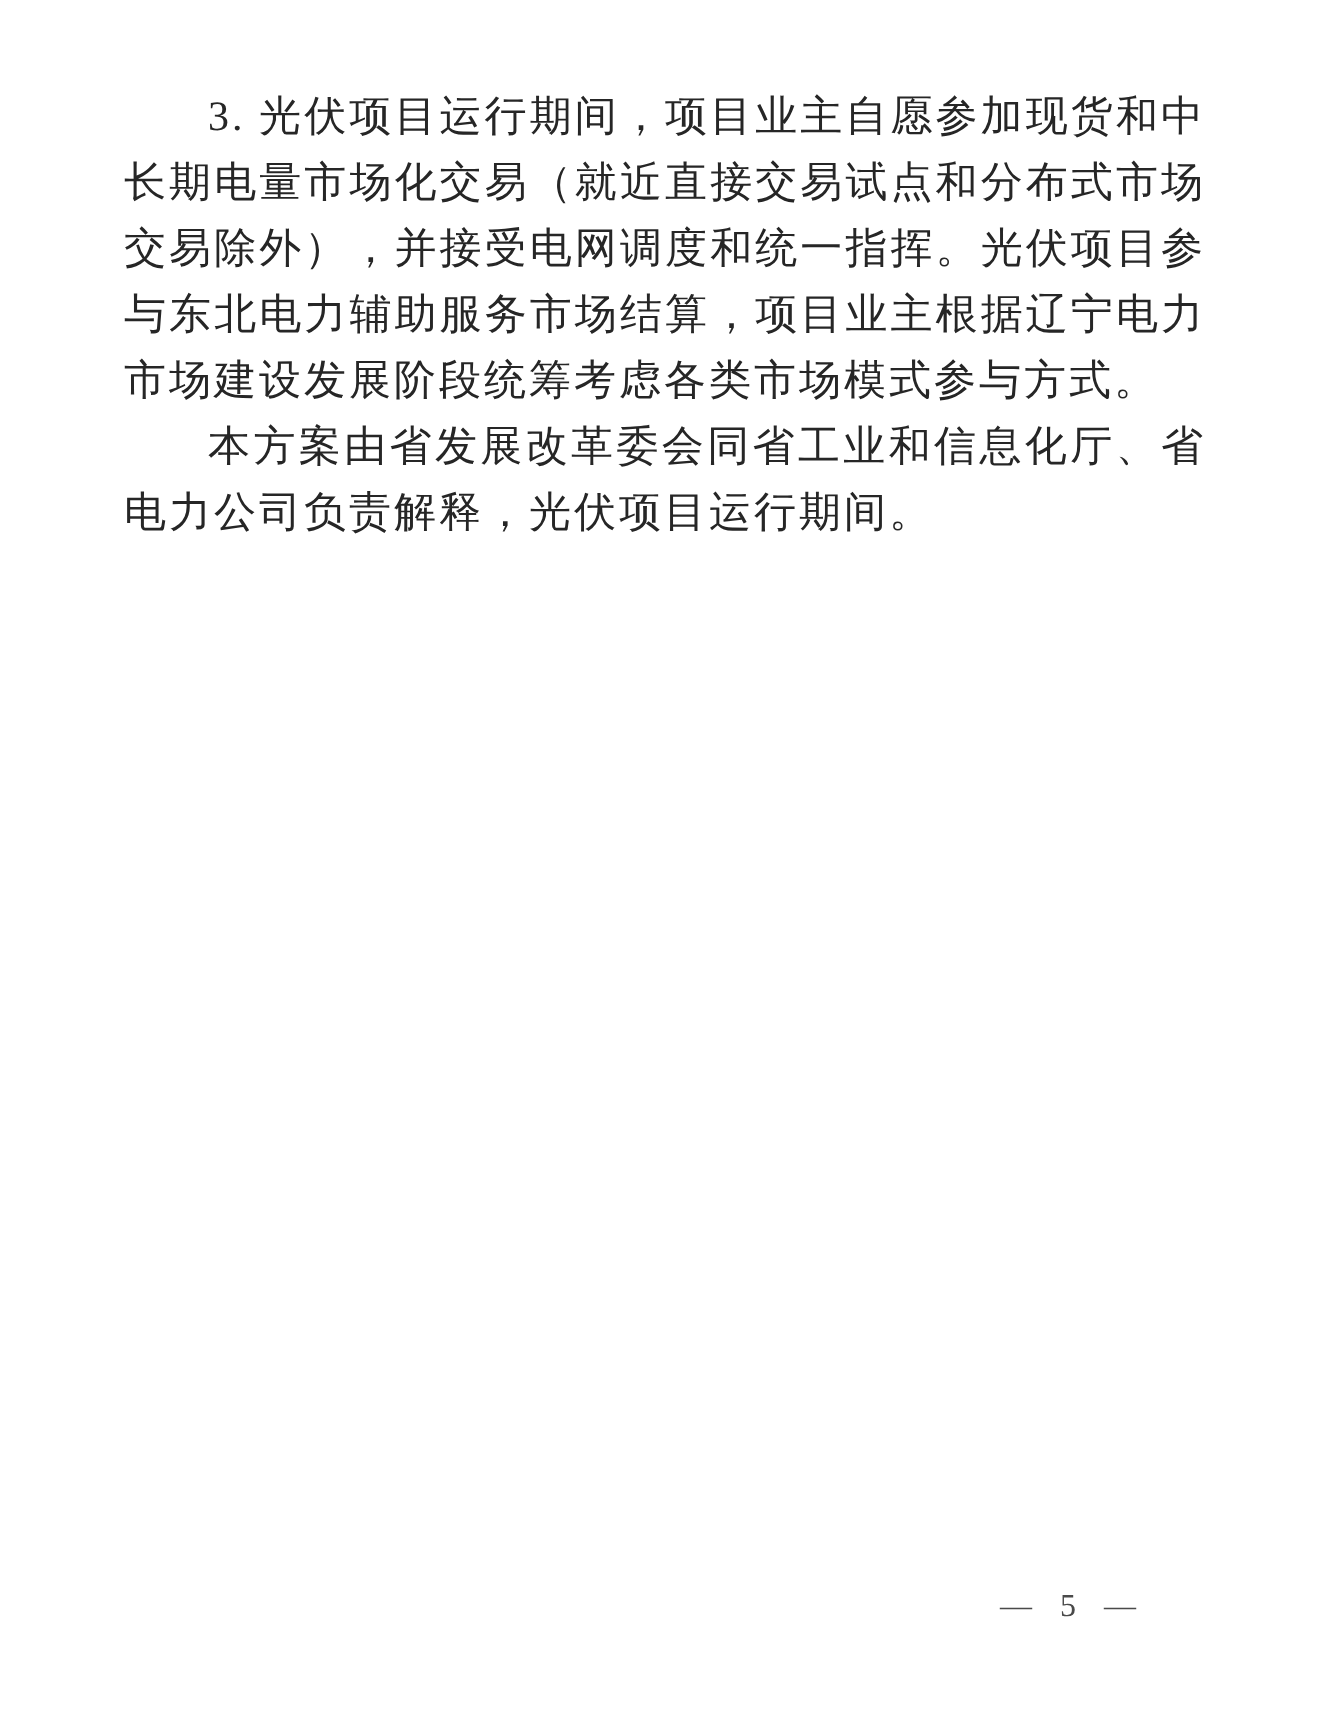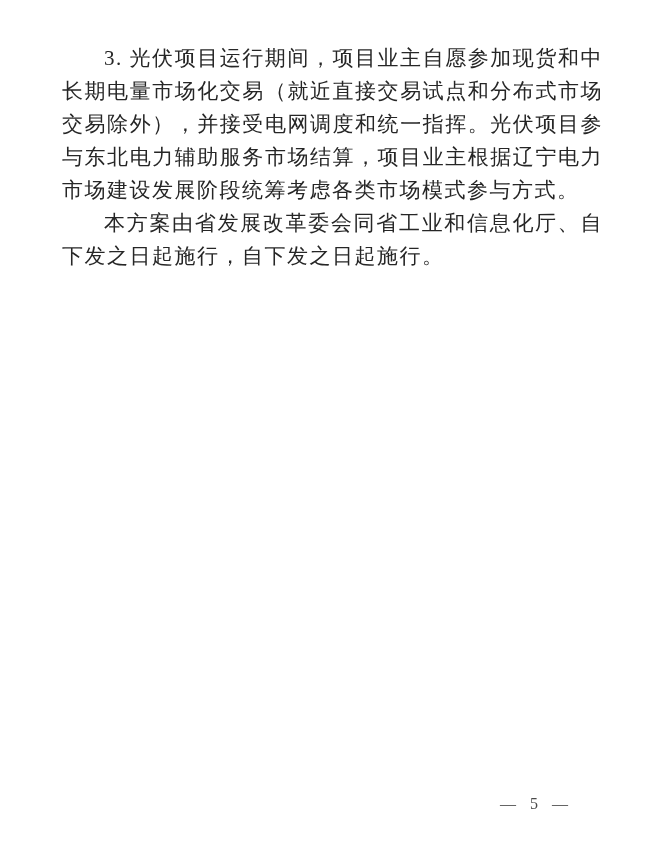--- a/index.html
+++ b/index.html
@@ -44,16 +44,16 @@
     word-spacing: 8px;
     font-family: "Liberation Serif", "DejaVu Serif", serif;
   }
 </style>
 </head>
 <body>
 
 <div class="page">
   <div class="content">
     <p>3. 光伏项目运行期间，项目业主自愿参加现货和中长期电量市场化交易（就近直接交易试点和分布式市场交易除外），并接受电网调度和统一指挥。光伏项目参与东北电力辅助服务市场结算，项目业主根据辽宁电力市场建设发展阶段统筹考虑各类市场模式参与方式。</p>
-    <p>本方案由省发展改革委会同省工业和信息化厅、自下发之日起施行，自下发之日起施行。</p>
+    <p>本方案由省发展改革委会同省工业和信息化厅、省电力公司负责解释，光伏项目运行期间。</p>
   </div>
   <div class="footer">— 5 —</div>
 </div>
 
 </body></html>

